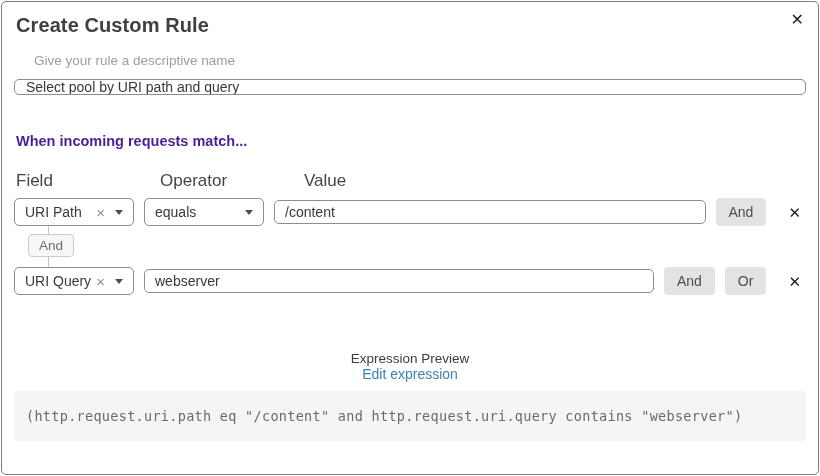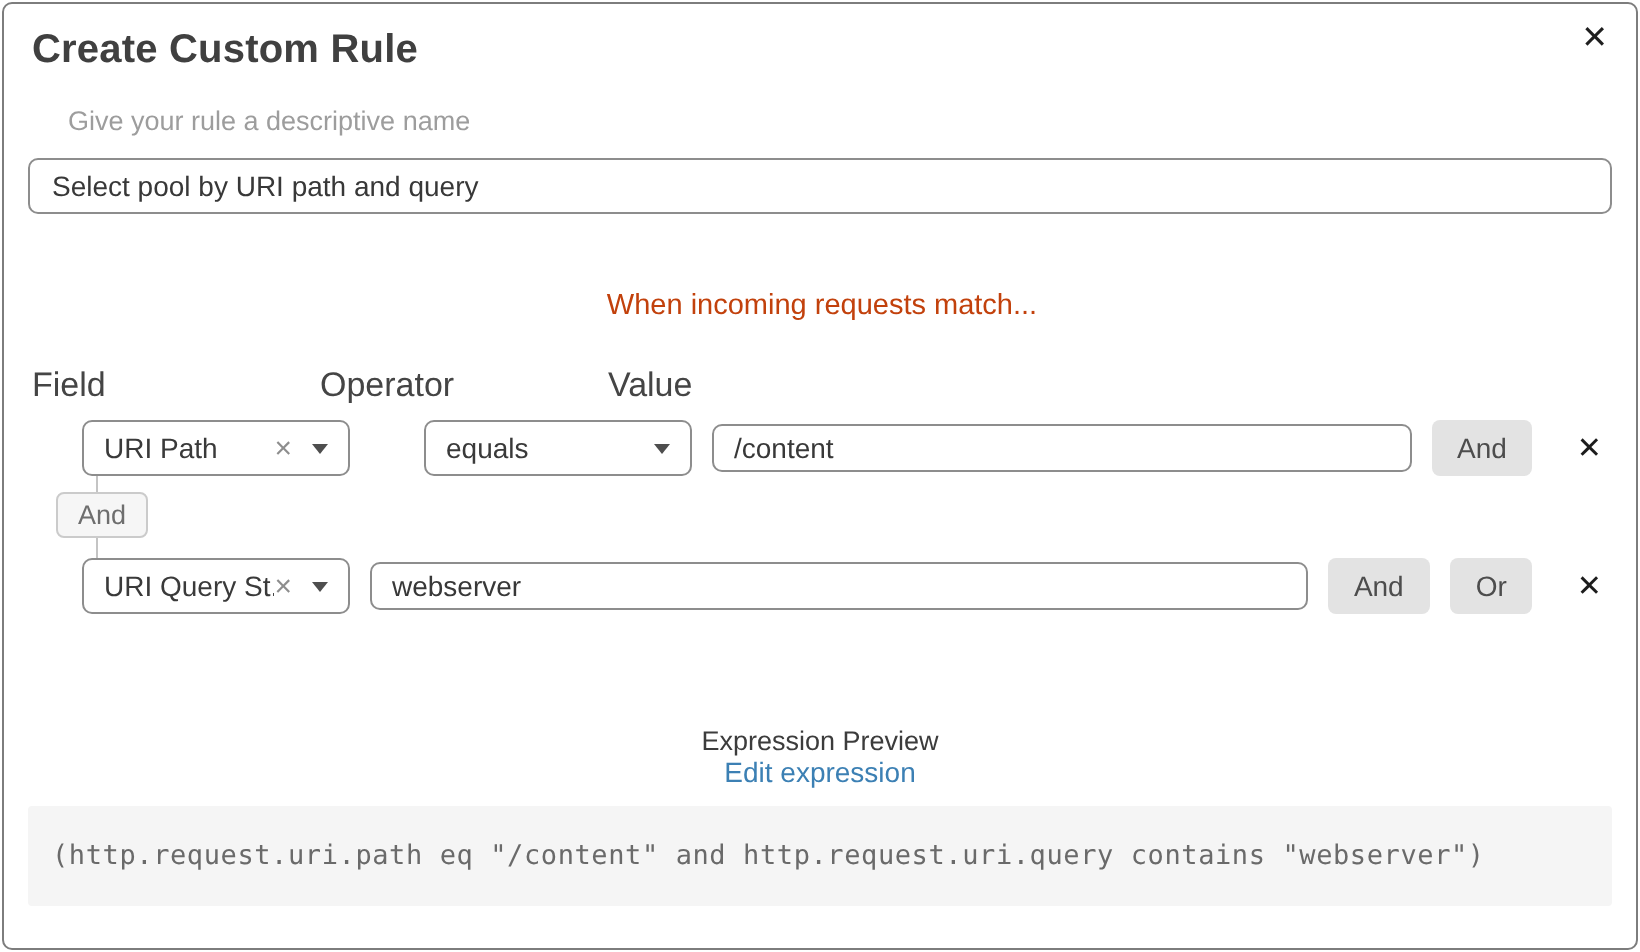--- a/index.html
+++ b/index.html
@@ -25,47 +25,47 @@
     font-size:16px; font-weight:700; color:#1f1f1f;
     padding:4px 6px; line-height:1;
     font-family:inherit;
   }
 
   
   .rule-section{ padding:0 12px; margin-top:16px; }
   .field-label{ font-size:14.5px; color:#3a3a3a; margin-left:2px; }
   .helper-text{ font-size:13.5px; color:#9d9d9d; margin-top:5px; margin-left:20px; }
   .text-input{
-    display:block; width:100%; height:28px;
+    display:block; width:100%; height:16px;
     margin-top:11px;
     border:1px solid #8d8d8d; border-radius:5px;
     padding:0 11px;
     font-size:14px; color:#383838;
     font-family:inherit;
     background:#fff;
     outline:none;
   }
 
   
   .match-section{ padding:0 12px; margin-top:38px; }
-  .match-heading{ font-size:14.5px; font-weight:400; color:#c2410c; margin-left:2px;text-align:center; }
+  .match-heading{ font-size:14.5px; font-weight:700; color:#4c1d95; margin-left:2px; }
   .col-labels{ display:flex; gap:10px; margin-top:22px; }
   .col-labels .col-label{ font-size:17px; color:#454545; padding-left:2px; }
   .col-labels .c1{ width:134px; flex:none; }
   .col-labels .c2{ width:134px; flex:none; }
 
   .match-row{ display:flex; gap:10px; align-items:center; margin-top:7px; }
   .select{
     height:28px; border:1px solid #8d8d8d; border-radius:5px;
     display:flex; align-items:center;
     padding:0 10px;
     font-size:14px; color:#3a3a3a;
     background:#fff; cursor:pointer;
-    flex:none; width:134px;
-    white-space:nowrap; overflow:hidden;margin-left:27px;
+    flex:none; width:120px;
+    white-space:nowrap; overflow:hidden;
   }
   .select .sel-text{ overflow:hidden; text-overflow:clip; }
   .select .clear-x{
     margin-left:auto; color:#8e8e8e; font-size:15px; line-height:1; padding-right:2px;
   }
   .select .caret{
     width:0; height:0; flex:none;
     border-left:4.5px solid transparent;
     border-right:4.5px solid transparent;
     border-top:5.5px solid #4e4e4e;

